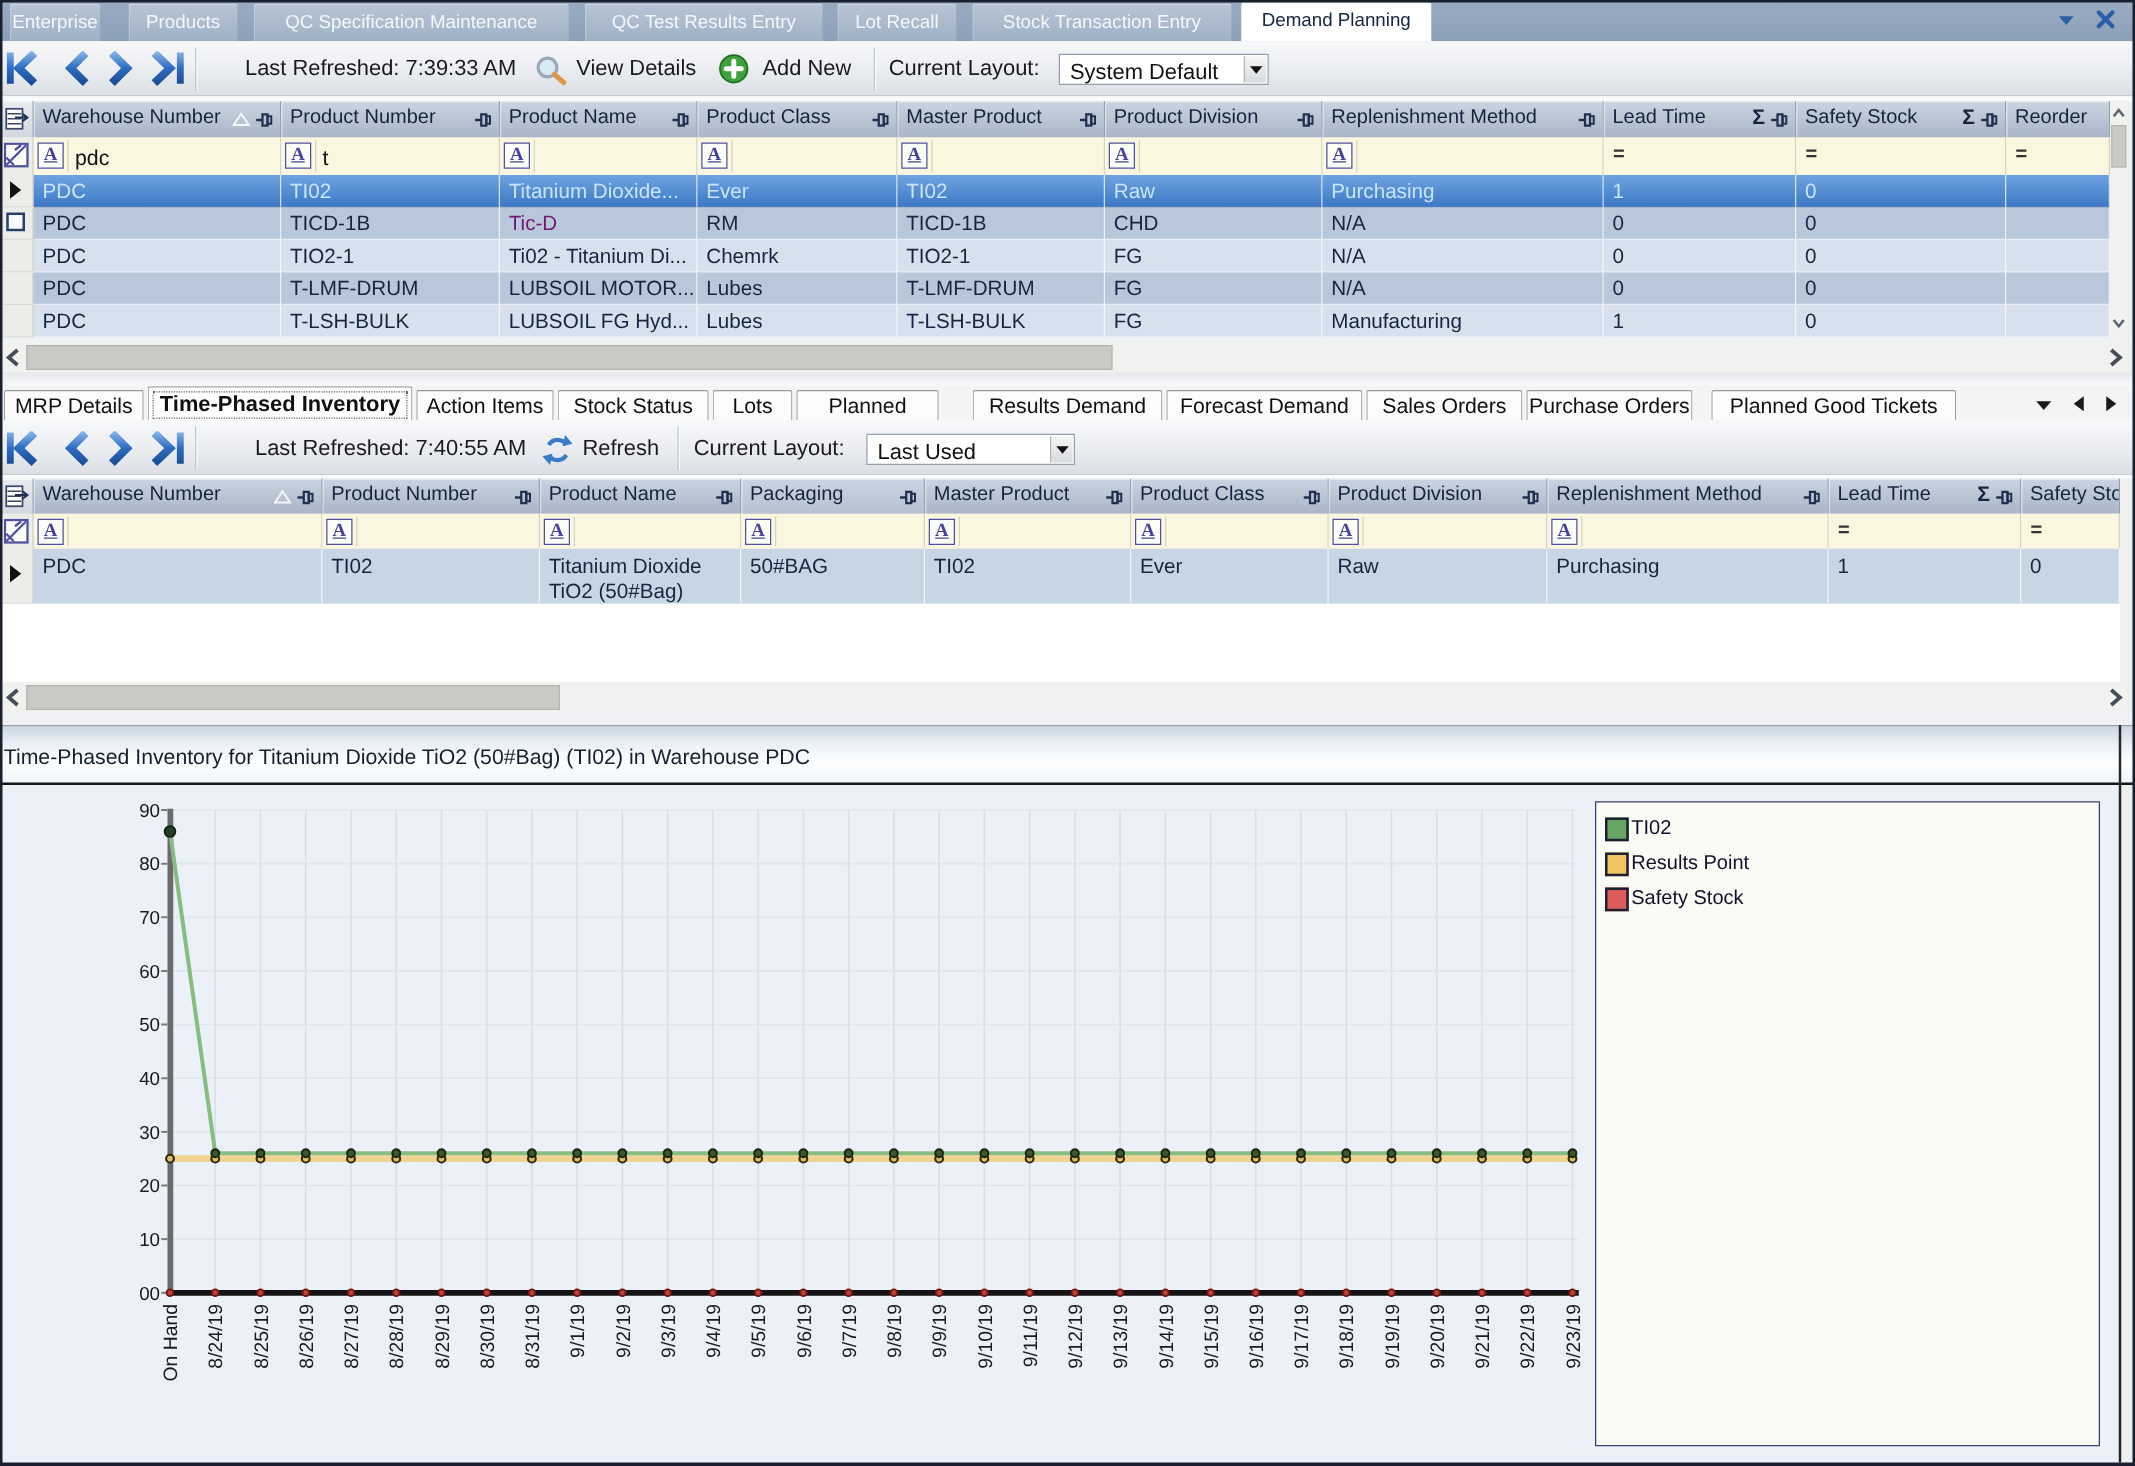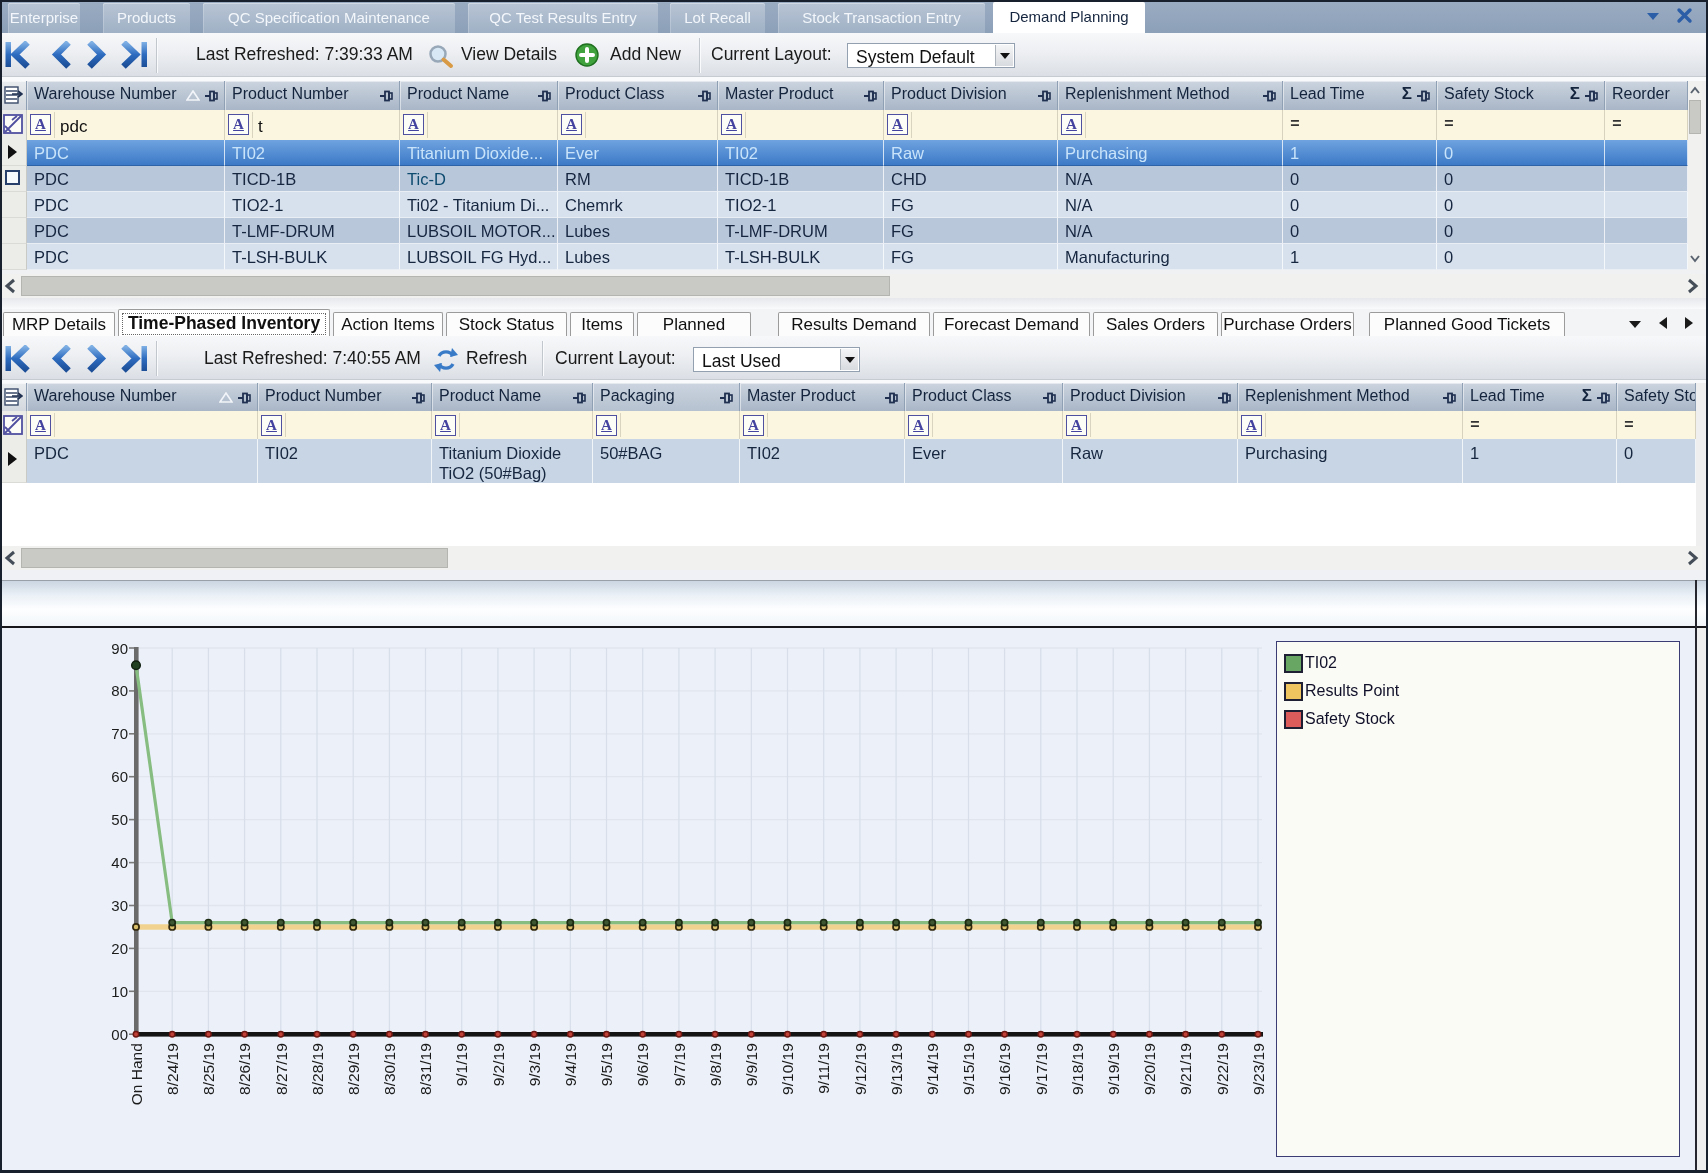--- a/index.html
+++ b/index.html
@@ -256,21 +256,21 @@
   </div>
 <div class="indcell" style="left:0;top:166px;width:27px;height:26px;">
 <div style="position:absolute;left:5px;top:4px;width:15px;height:15px;border:2.4px solid #27406B;background:#F7FAFD;"></div>
 </div>
 <div class="cell" style="left:27px;top:166px;width:198px;height:26px;background:#B9C7DB;color:#16263F;border-bottom:1px solid #E9EEF4;">
     <div class="t">PDC</div>
   </div>
 <div class="cell" style="left:225px;top:166px;width:175px;height:26px;background:#B9C7DB;color:#16263F;border-bottom:1px solid #E9EEF4;">
     <div class="t">TICD-1B</div>
   </div>
-<div class="cell" style="left:400px;top:166px;width:158px;height:26px;background:#B9C7DB;color:#0c4a6e;border-bottom:1px solid #E9EEF4;">
+<div class="cell" style="left:400px;top:166px;width:158px;height:26px;background:#B9C7DB;color:#701a75;border-bottom:1px solid #E9EEF4;">
     <div class="t">Tic-D</div>
   </div>
 <div class="cell" style="left:558px;top:166px;width:160px;height:26px;background:#B9C7DB;color:#16263F;border-bottom:1px solid #E9EEF4;">
     <div class="t">RM</div>
   </div>
 <div class="cell" style="left:718px;top:166px;width:166px;height:26px;background:#B9C7DB;color:#16263F;border-bottom:1px solid #E9EEF4;">
     <div class="t">TICD-1B</div>
   </div>
 <div class="cell" style="left:884px;top:166px;width:174px;height:26px;background:#B9C7DB;color:#16263F;border-bottom:1px solid #E9EEF4;">
     <div class="t">CHD</div>
@@ -398,21 +398,21 @@
   </svg>
 <div class="sbthumb" style="left:21px;top:276px;width:869px;height:20px;"></div>
 <svg class="abs" style="left:1684px;top:278px;" width="16" height="16">
     <path d="M5 2 L12 8 L5 14" stroke="#454E58" stroke-width="3" fill="none"></path>
   </svg>
 <div class="abs" style="left:0;top:298px;width:1708px;height:11px;background:linear-gradient(#E6E8EC,#F9FAFB);"></div>
 <div class="abs" style="left:0;top:309px;width:1708px;height:27px;background:#F3F4F5;">
 <div class="t2" style="position:absolute;left:3px;top:3px;width:112px;height:24px;line-height:23px;">MRP Details</div>
 <div class="t2" style="position:absolute;left:333px;top:3px;width:110px;height:24px;line-height:23px;">Action Items</div>
 <div class="t2" style="position:absolute;left:446px;top:3px;width:121px;height:24px;line-height:23px;">Stock Status</div>
-<div class="t2" style="position:absolute;left:570px;top:3px;width:64px;height:24px;line-height:23px;">Items</div>
+<div class="t2" style="position:absolute;left:570px;top:3px;width:64px;height:24px;line-height:23px;">Lots</div>
 <div class="t2" style="position:absolute;left:637px;top:3px;width:114px;height:24px;line-height:23px;">Planned Orders</div>
 <div class="t2" style="position:absolute;left:778px;top:3px;width:152px;height:24px;line-height:23px;">Results Demand</div>
 <div class="t2" style="position:absolute;left:933px;top:3px;width:157px;height:24px;line-height:23px;">Forecast Demand</div>
 <div class="t2" style="position:absolute;left:1093px;top:3px;width:125px;height:24px;line-height:23px;">Sales Orders</div>
 <div class="t2" style="position:absolute;left:1221px;top:3px;width:133px;height:24px;line-height:23px;">Purchase Orders</div>
 <div class="t2" style="position:absolute;left:1369px;top:3px;width:196px;height:24px;line-height:23px;">Planned Good Tickets</div>
 <div class="t2 act" style="position:absolute;left:118px;top:0px;width:212px;height:27px;line-height:26px;">Time-Phased Inventory<div class="focus"></div></div>
 <svg style="position:absolute;left:1626px;top:8px;" width="18" height="14">
       <polygon points="3,4 15,4 9,11" fill="#1A1A1A"></polygon>
     </svg>
@@ -623,20 +623,21 @@
 <div class="sbtrack" style="left:0;top:546px;width:1702px;height:24px;"></div>
 <svg class="abs" style="left:3px;top:550px;" width="16" height="16">
     <path d="M11 2 L4 8 L11 14" stroke="#454E58" stroke-width="3" fill="none"></path>
   </svg>
 <div class="sbthumb" style="left:21px;top:548px;width:427px;height:20px;"></div>
 <svg class="abs" style="left:1684px;top:550px;" width="16" height="16">
     <path d="M5 2 L12 8 L5 14" stroke="#454E58" stroke-width="3" fill="none"></path>
   </svg>
 <div class="abs" style="left:0;top:570px;width:1708px;height:10px;background:#EFF1F4;"></div>
 <div class="abs" style="left:0;top:580px;width:1708px;height:48px;border-top:1px solid #9AA0A8;background:linear-gradient(180deg,#CBD6E2 0%,#EAF0F6 30%,#FDFEFF 60%,#F0F5FA 100%);">
+    <div style="position:absolute;left:3px;top:15px;font-size:17px;color:#14202E;">Time-Phased Inventory for Titanium Dioxide TiO2 (50#Bag) (TI02) in Warehouse PDC</div>
     <div style="position:absolute;left:0;bottom:0;width:100%;height:2.5px;background:#17171B;"></div>
   </div>
 <svg class="abs" style="left:0;top:628px;" width="1696" height="542" viewBox="0 0 1696 542">
     <rect x="0" y="0" width="1696" height="542" fill="#ECF1F9"></rect>
     <line x1="134" y1="363.3" x2="1262" y2="363.3" stroke="#E0E5EE" stroke-width="1.3"></line>
     <line x1="134" y1="320.4" x2="1262" y2="320.4" stroke="#E0E5EE" stroke-width="1.3"></line>
     <line x1="134" y1="277.5" x2="1262" y2="277.5" stroke="#E0E5EE" stroke-width="1.3"></line>
     <line x1="134" y1="234.6" x2="1262" y2="234.6" stroke="#E0E5EE" stroke-width="1.3"></line>
     <line x1="134" y1="191.6" x2="1262" y2="191.6" stroke="#E0E5EE" stroke-width="1.3"></line>
     <line x1="134" y1="148.7" x2="1262" y2="148.7" stroke="#E0E5EE" stroke-width="1.3"></line>

